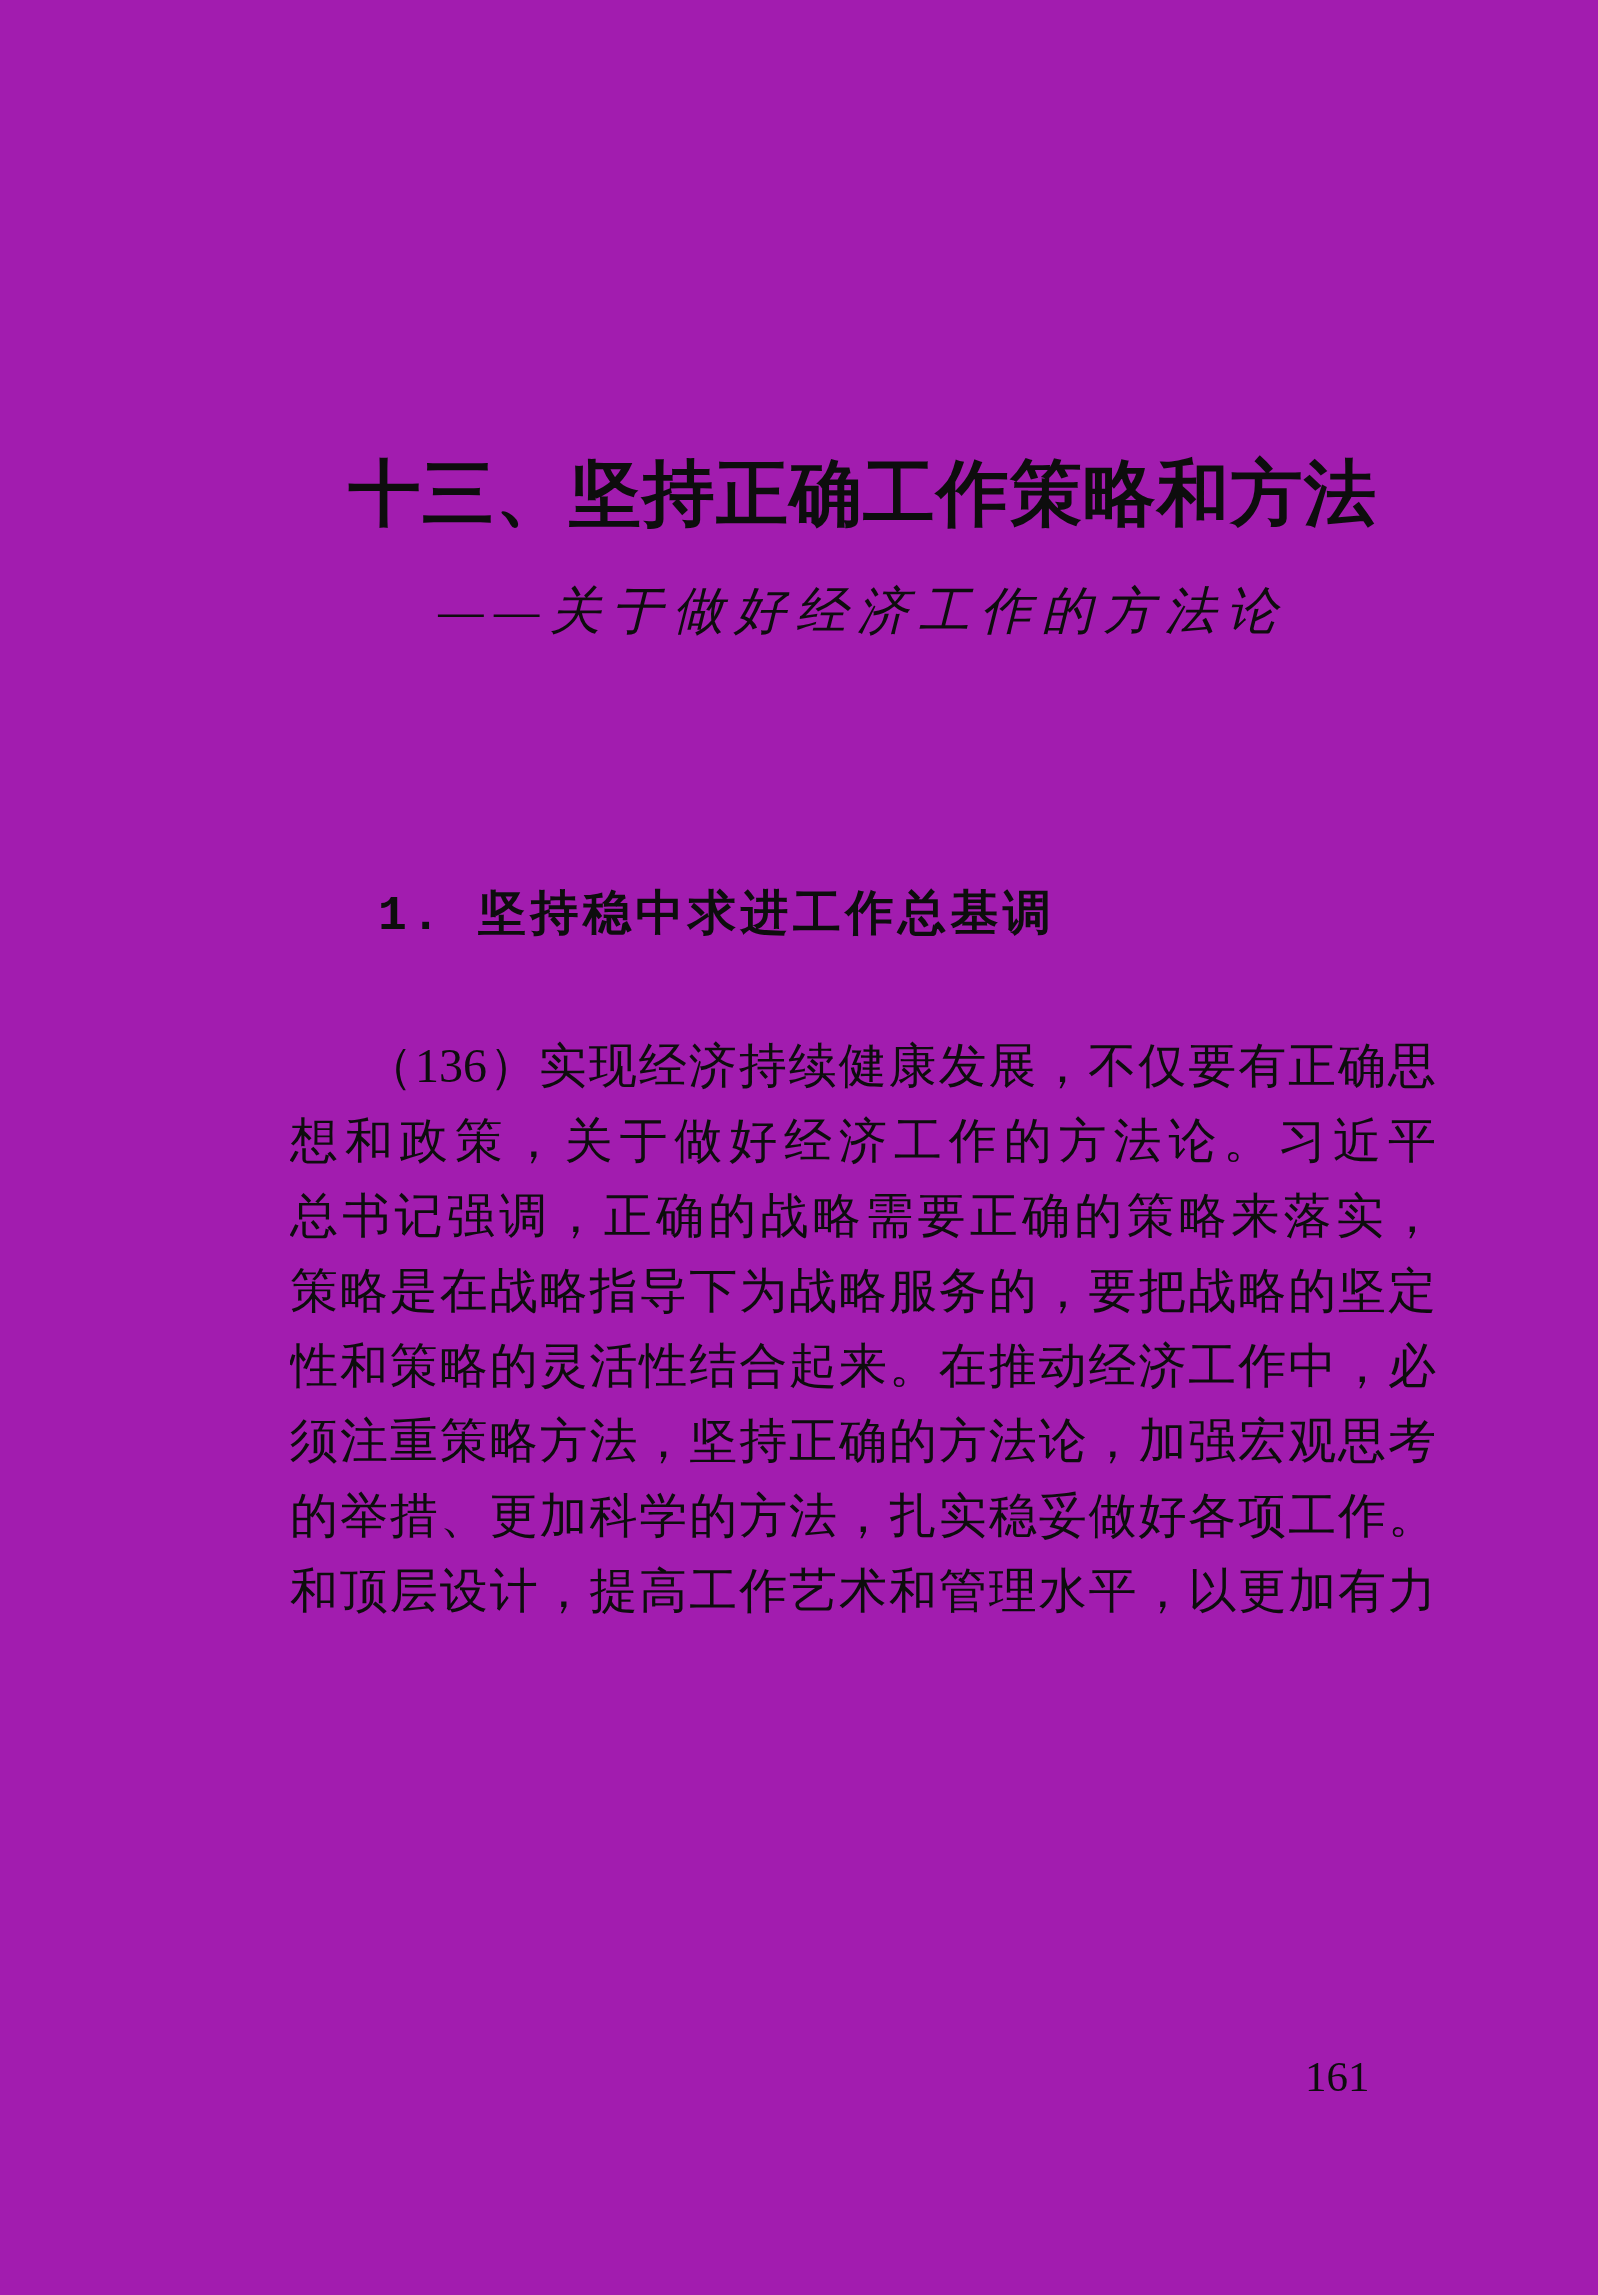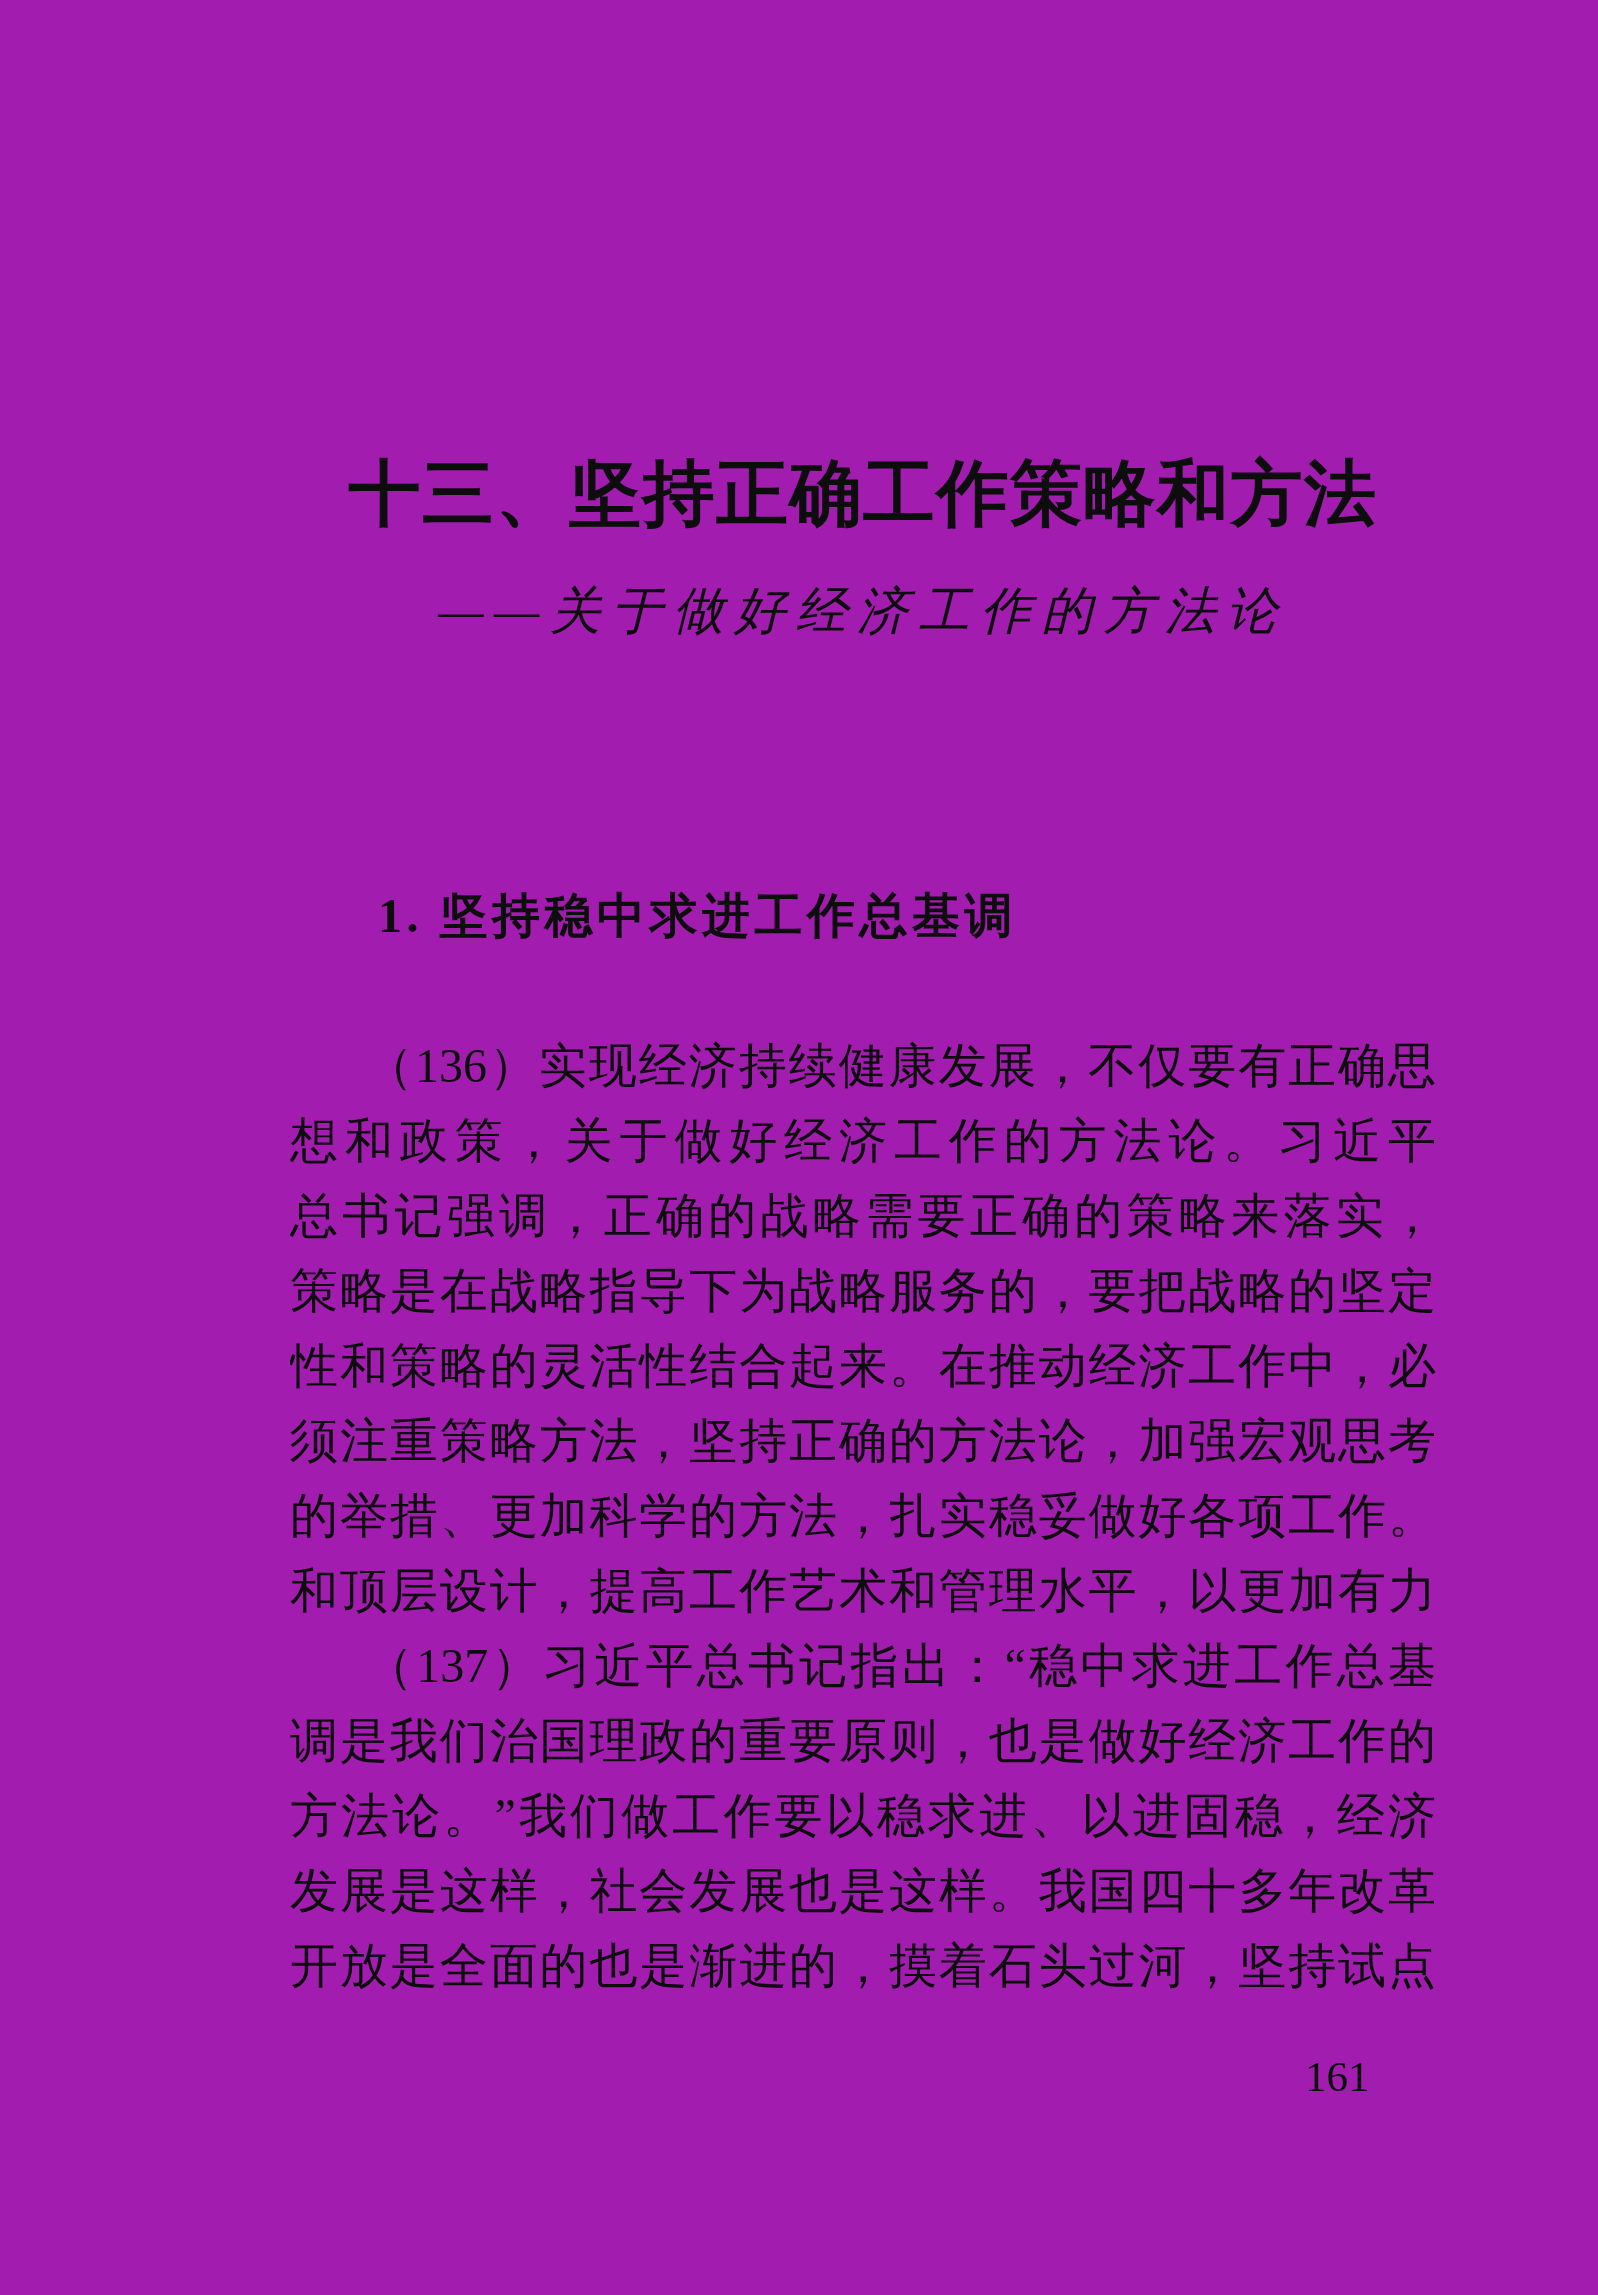--- a/index.html
+++ b/index.html
@@ -33,21 +33,21 @@
     line-height: 82px;
     font-style: italic;
     letter-spacing: 10.5px;
     text-align: center;
     white-space: nowrap;
   }
   .section-heading {
     position: absolute;
     top: 875px;
     left: 378px;
-    font-family: Liberation Serif, serif;
+    font-family: Liberation Mono, monospace;
     font-weight: 700;
     font-size: 48px;
     line-height: 82px;
     letter-spacing: 4.5px;
     white-space: nowrap;
   }
   .body-text {
     position: absolute;
     top: 1028px;
     left: 290px;
@@ -91,26 +91,19 @@
       <div class="line indent">（136）实现经济持续健康发展，不仅要有正确思</div>
       <div class="line">想和政策，关于做好经济工作的方法论。习近平</div>
       <div class="line">总书记强调，正确的战略需要正确的策略来落实，</div>
       <div class="line">策略是在战略指导下为战略服务的，要把战略的坚定</div>
       <div class="line">性和策略的灵活性结合起来。在推动经济工作中，必</div>
       <div class="line">须注重策略方法，坚持正确的方法论，加强宏观思考</div>
       <div class="line">的举措、更加科学的方法，扎实稳妥做好各项工作。</div>
       <div class="line">和顶层设计，提高工作艺术和管理水平，以更加有力</div>
     </div>
 
-    <div>
-      <div class="line indent">（137）习近平总书记指出：“稳中求进工作总基</div>
-      <div class="line">调是我们治国理政的重要原则，也是做好经济工作的</div>
-      <div class="line">方法论。”我们做工作要以稳求进、以进固稳，经济</div>
-      <div class="line">发展是这样，社会发展也是这样。我国四十多年改革</div>
-      <div class="line">开放是全面的也是渐进的，摸着石头过河，坚持试点</div>
-    </div>
 
   </div>
 
   <div class="page-number">161</div>
 
 </div>
 
 
 </body></html>

